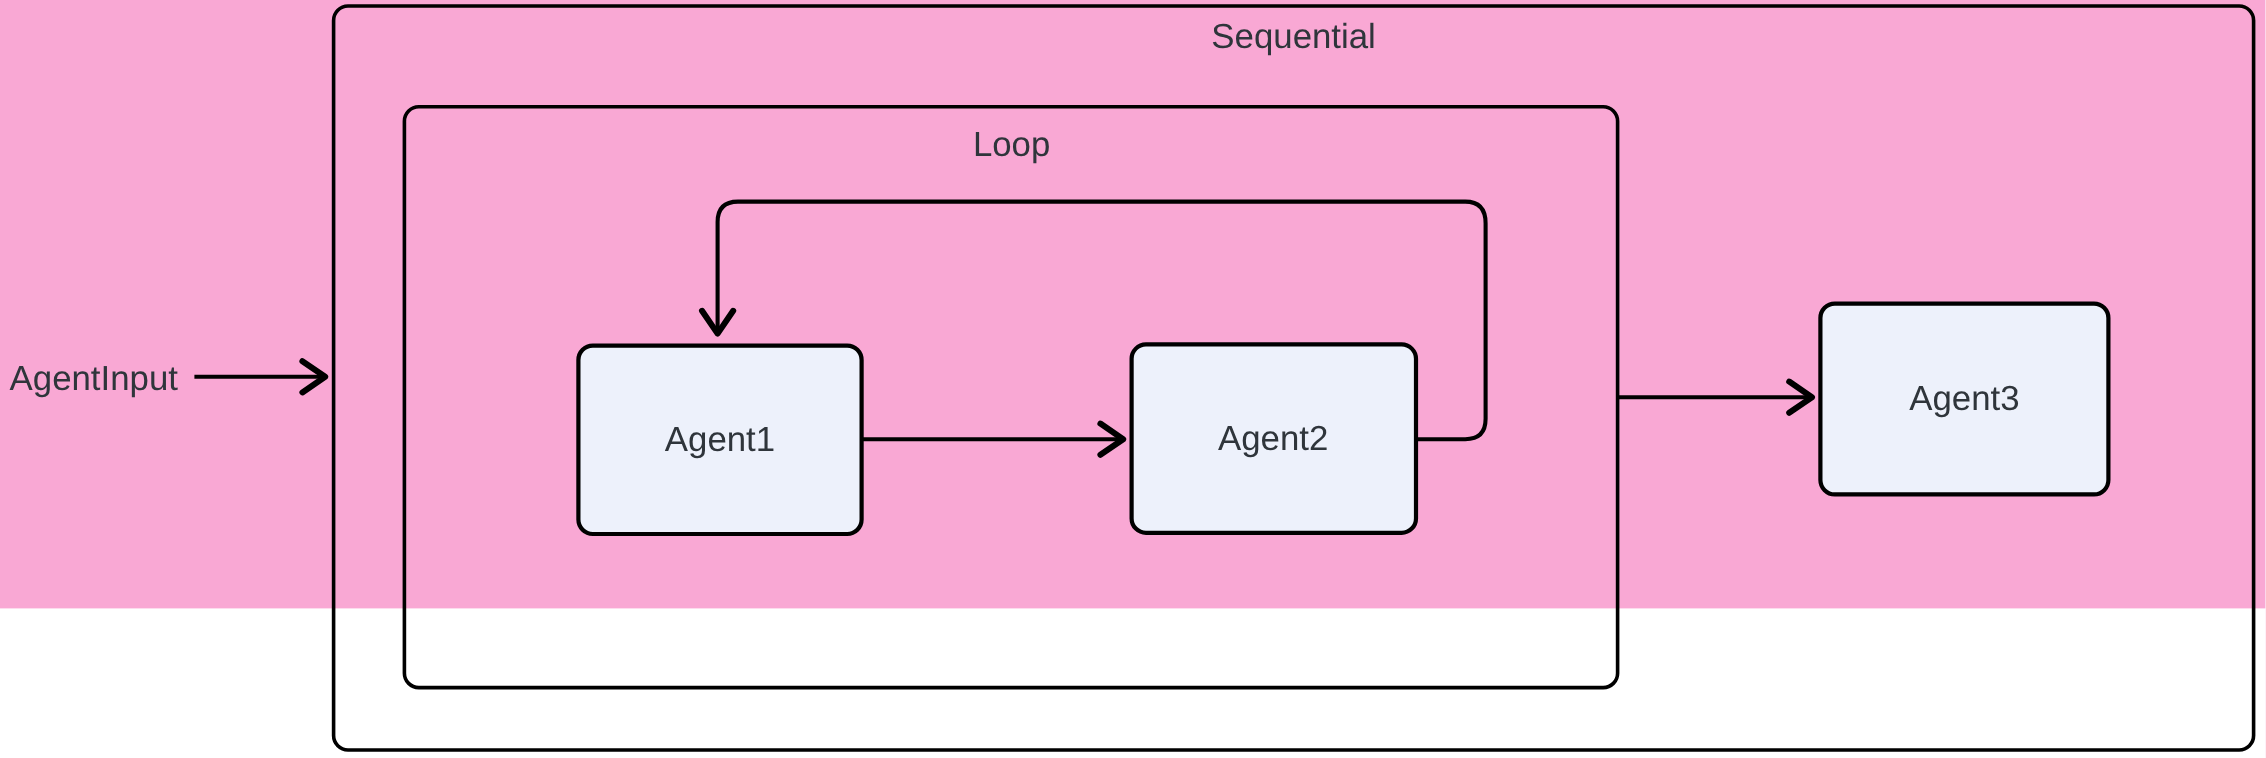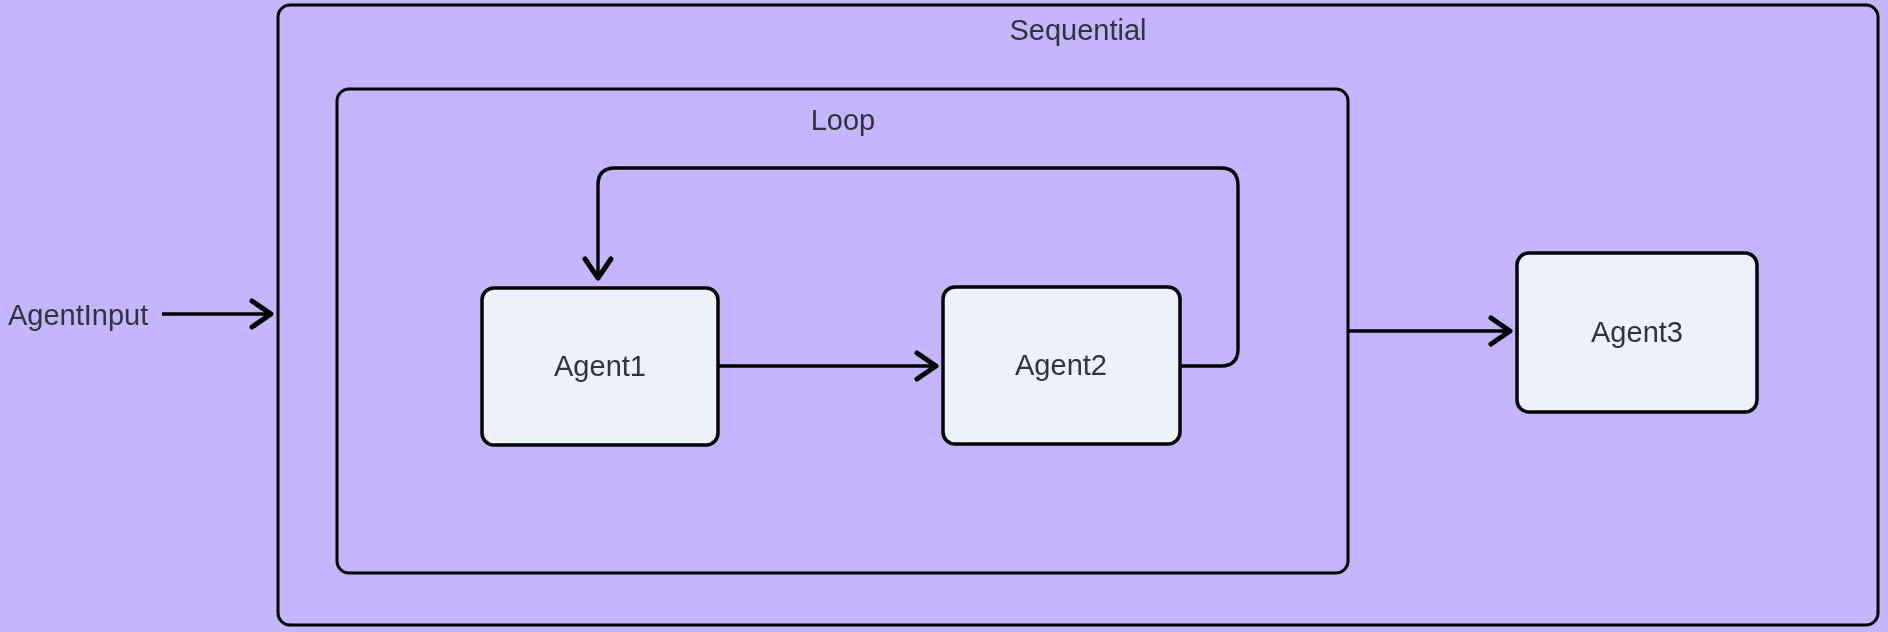--- a/index.html
+++ b/index.html
@@ -6,22 +6,22 @@
     margin: 0;
     padding: 0;
     background: #ffffff;
     width: 1888px;
     height: 632px;
     overflow: hidden;
   }
   .canvas {
     position: relative;
     width: 1888px;
-    height: 632px;
-    background: #c4b5fd;
+    height: 507px;
+    background: #f9a8d4;
   }
   svg {
     display: block;
     font-family: "Liberation Sans", "DejaVu Sans", sans-serif;
   }
   .cluster-rect {
     fill: none;
     stroke: #000000;
     stroke-width: 3;
   }

